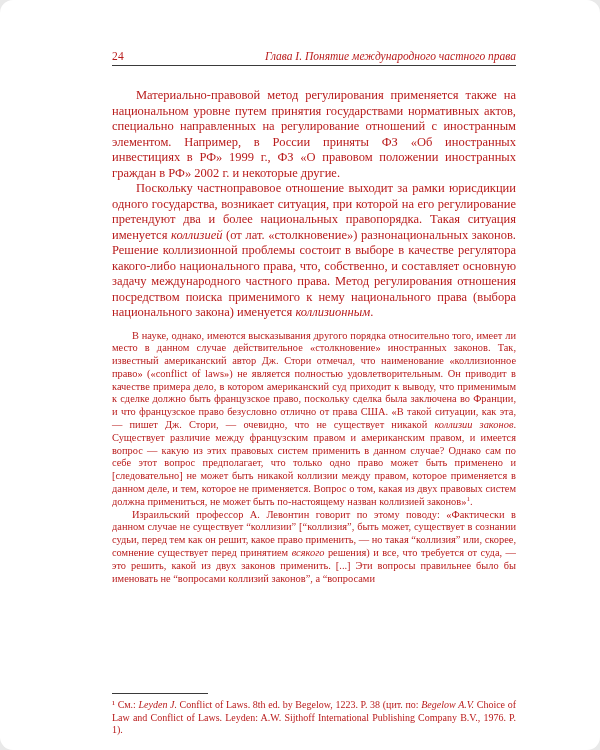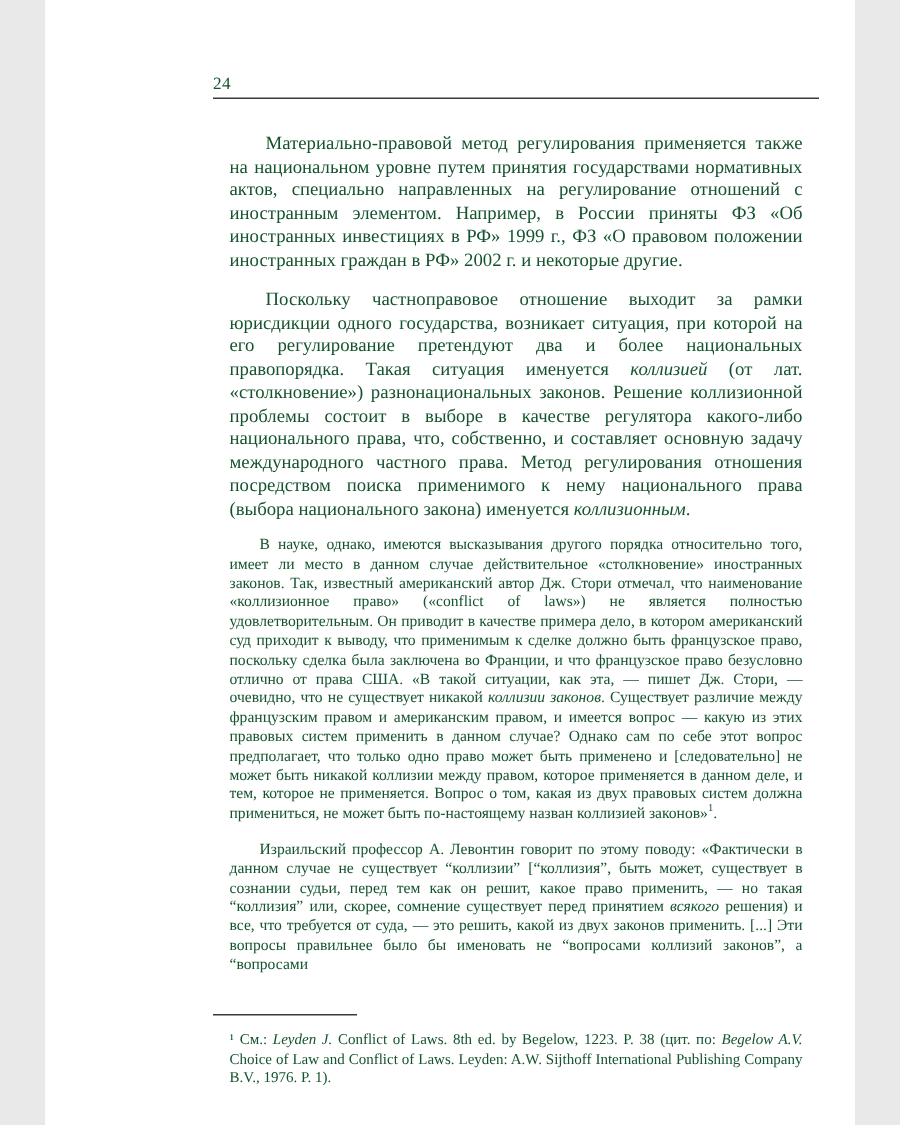--- a/index.html
+++ b/index.html
@@ -2,28 +2,29 @@
 <html><head>
 <meta charset="utf-8">
 <style>
   html, body {
     margin: 0;
     padding: 0;
     background: #e9e9e9;
   }
   .page {
     position: relative;
-    width: 540px;
+    width: 600px;
     height: 750px;
     margin: 0 auto;
     background: #ffffff;
     font-family: "Liberation Serif", "DejaVu Serif", serif;
-    color: #14532d;
+    color: #b91c1c;
     overflow: hidden;
     box-sizing: border-box;
+    border-radius: 13px;
   }
   .content {
     position: absolute;
     left: 112px;
     top: 50px;
     width: 404px;
   }
   .page-header {
     display: flex;
     justify-content: space-between;
@@ -36,21 +37,21 @@
     font-style: normal;
     letter-spacing: 0.3px;
   }
   .running-title {
     font-style: italic;
   }
   .body-block {
     margin-top: 22px;
   }
   p {
-    margin: 11px;
+    margin: 0;
     text-align: justify;
     hyphens: auto;
   }
   p.body-par {
     font-size: 12.5px;
     line-height: 1.24;
     text-indent: 24px;
   }
   p.small-par {
     font-size: 10.4px;
@@ -86,20 +87,21 @@
   }
 </style>
 </head>
 <body>
 
 <div class="page">
   <div class="content">
 
     <header class="page-header">
       <span class="page-number">24</span>
+      <span class="running-title">Глава I.  Понятие международного частного права</span>
     </header>
 
     <div class="body-block">
       <p class="body-par"><span>Материально-правовой метод регулирования применяется также на национальном уровне путем принятия государствами нормативных актов, специально направленных на регулирование отношений с иностранным элементом. Например, в России приняты ФЗ «Об иностранных инвестициях в РФ» 1999 г., ФЗ «О правовом положении иностранных граждан в РФ» 2002 г. и некоторые другие.</span></p>
 
       <p class="body-par"><span>Поскольку частноправовое отношение выходит за рамки юрисдикции одного государства, возникает ситуация, при которой на его регулирование претендуют два и более национальных правопорядка. Такая ситуация именуется </span><em>коллизией</em><span> (от лат. «столкновение») разнонациональных законов. Решение коллизионной проблемы состоит в выборе в качестве регулятора какого-либо национального права, что, собственно, и составляет основную задачу международного частного права. Метод регулирования отношения посредством поиска применимого к нему национального права (выбора национального закона) именуется </span><em>коллизионным</em><span>.</span></p>
 
       <p class="small-par first"><span>В науке, однако, имеются высказывания другого порядка относительно того, имеет ли место в данном случае действительное «столкновение» иностранных законов. Так, известный американский автор Дж. Стори отмечал, что наименование «коллизионное право» («conflict of laws») не является полностью удовлетворительным. Он приводит в качестве примера дело, в котором американский суд приходит к выводу, что применимым к сделке должно быть французское право, поскольку сделка была заключена во Франции, и что французское право безусловно отлично от права США. «В такой ситуации, как эта, — пишет Дж. Стори, — очевидно, что не существует никакой </span><em>коллизии законов</em><span>. Существует различие между французским правом и американским правом, и имеется вопрос — какую из этих правовых систем применить в данном случае? Однако сам по себе этот вопрос предполагает, что только одно право может быть применено и [следовательно] не может быть никакой коллизии между правом, которое применяется в данном деле, и тем, которое не применяется. Вопрос о том, какая из двух правовых систем должна примениться, не может быть по-настоящему назван коллизией законов»</span><sup class="fn-ref">1</sup><span>.</span></p>
 
       <p class="small-par"><span>Израильский профессор А. Левонтин говорит по этому поводу: «Фактически в данном случае не существует “коллизии” [“коллизия”, быть может, существует в сознании судьи, перед тем как он решит, какое право применить, — но такая “коллизия” или, скорее, сомнение существует перед принятием </span><em>всякого</em><span> решения) и все, что требуется от суда, — это решить, какой из двух законов применить. [...] Эти вопросы правильнее было бы именовать не “вопросами коллизий законов”, а “вопросами</span></p>

